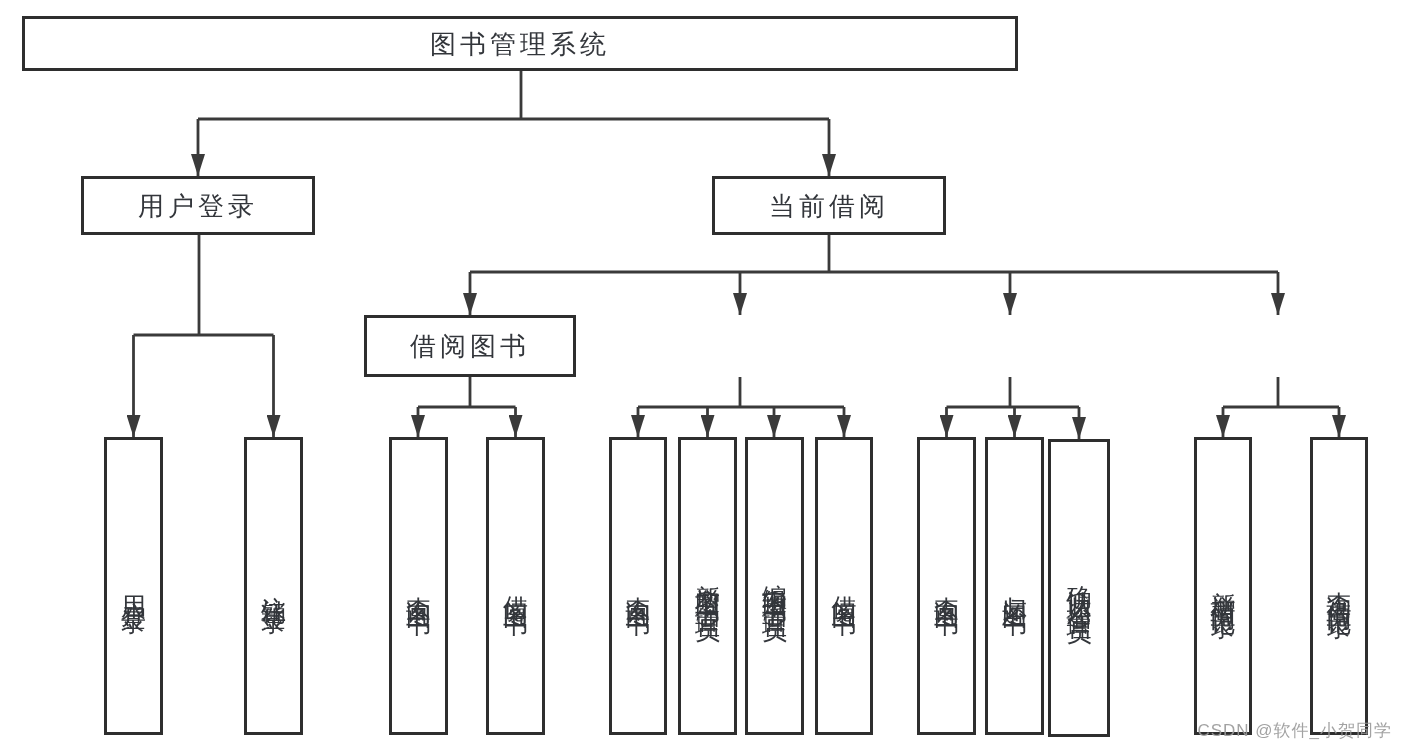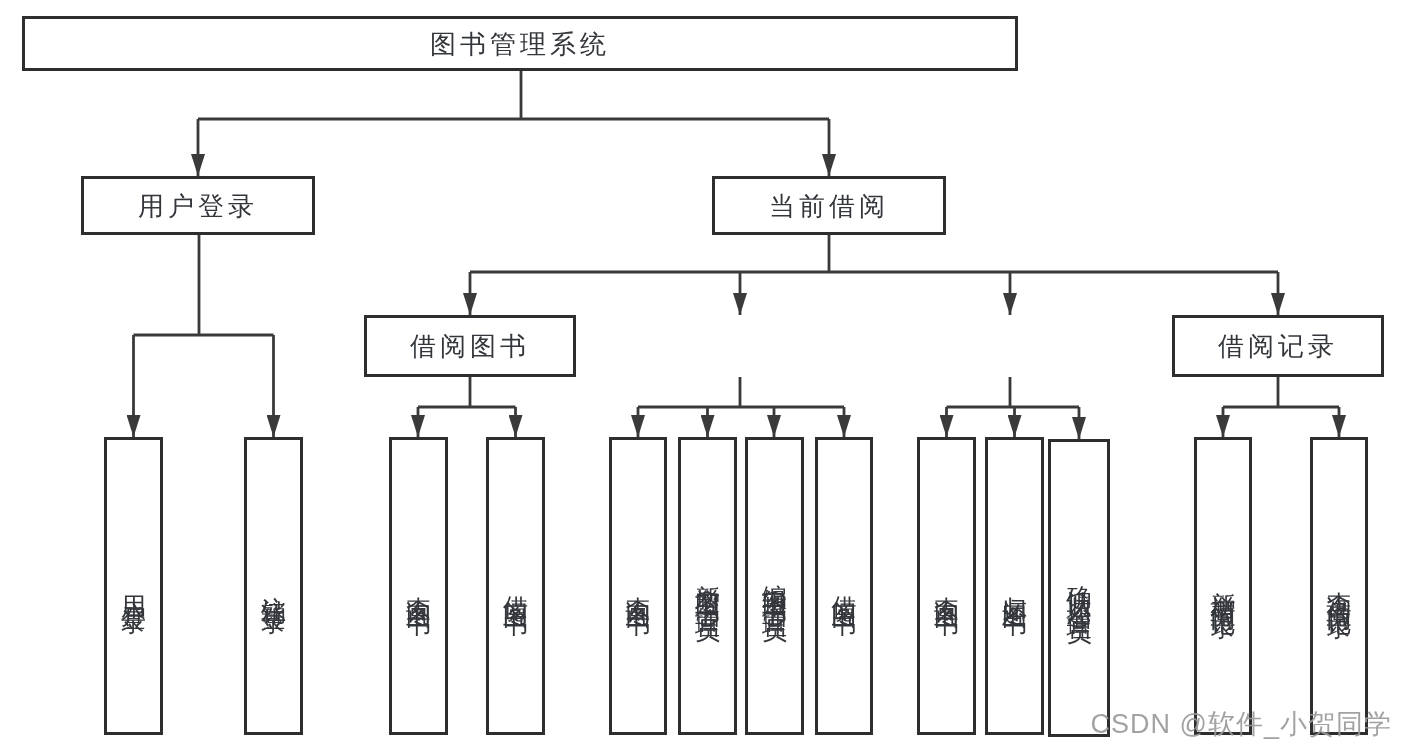--- a/index.html
+++ b/index.html
@@ -38,21 +38,21 @@
   .node.v {
     writing-mode: vertical-rl;
     text-orientation: mixed;
     font-size: 25px;
     letter-spacing: 5px;
   }
   .watermark {
     position: absolute;
     right: 13px;
     bottom: 5px;
-    font-size: 27px;
+    font-size: 17px;
     letter-spacing: 1px;
     color: #9b9b9b;
     opacity: 0.92;
     white-space: nowrap;
     z-index: 5;
     margin-left: 43px;
   }
 </style>
 </head>
 <body>
@@ -103,21 +103,20 @@
       <line x1="1339" y1="407" x2="1339" y2="437" marker-end="url(#arw)"></line>
     </g>
   </svg>
 
   <div class="node h" style="left:22px; top:16px; width:996px; height:55px;">图书管理系统</div>
 
   <div class="node h" style="left:81px; top:176px; width:234px; height:59px;">用户登录</div>
   <div class="node h" style="left:712px; top:176px; width:234px; height:59px;">当前借阅</div>
 
   <div class="node h" style="left:364px; top:315px; width:212px; height:62px;">借阅图书</div>
-  <div class="node h" style="left:1172px; top:315px; width:212px; height:62px;">借阅记录</div>
 
   <div class="node v" style="left:104px; top:437px; width:59px; height:298px;">用户登录</div>
   <div class="node v" style="left:244px; top:437px; width:59px; height:298px;">注销登录</div>
 
   <div class="node v" style="left:389px; top:437px; width:59px; height:298px;">查询图书</div>
   <div class="node v" style="left:486px; top:437px; width:59px; height:298px;">借阅图书</div>
 
   <div class="node v" style="left:609px; top:437px; width:58px; height:298px;">查询图书</div>
   <div class="node v" style="left:678px; top:437px; width:59px; height:298px;">新增图书（管理员）</div>
   <div class="node v" style="left:745px; top:437px; width:59px; height:298px;">编辑图书（管理员）</div>

